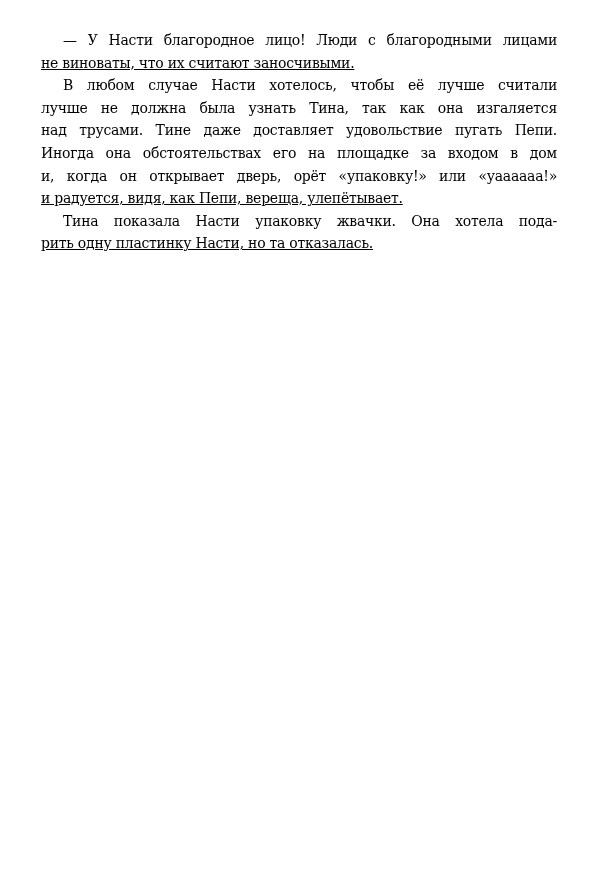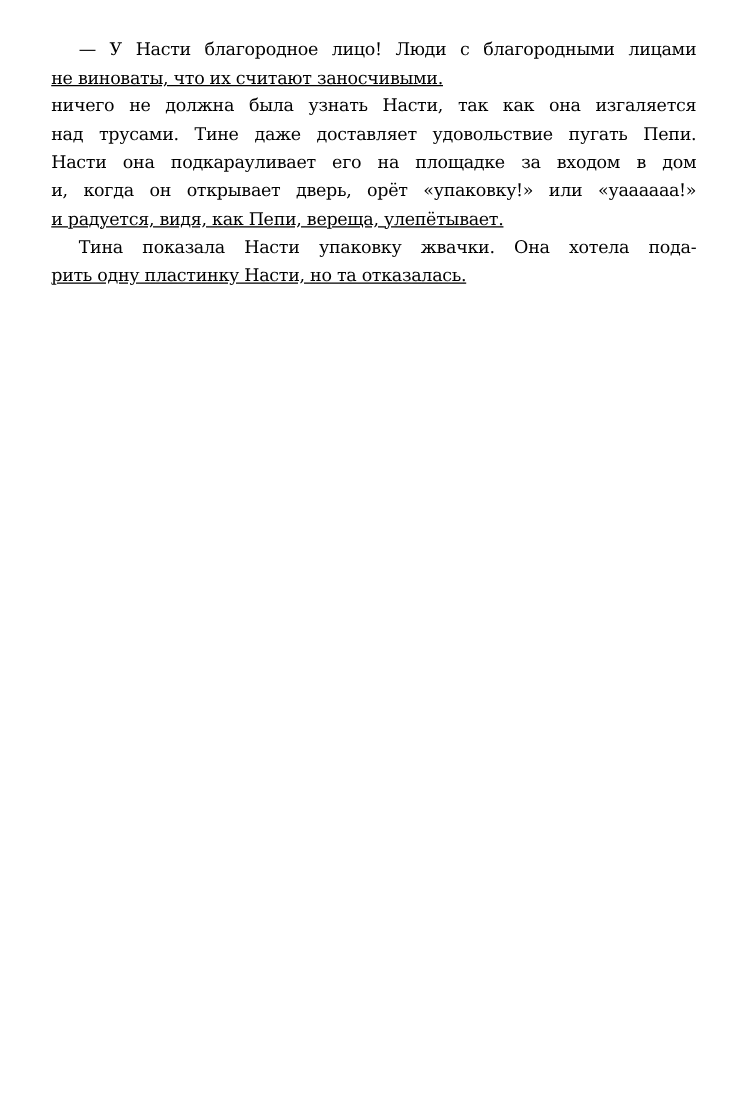--- a/index.html
+++ b/index.html
@@ -53,23 +53,24 @@
 
 <div class="page">
   <div class="text-block">
 
     <div class="paragraph">
       <span class="line indent">— У Насти благородное лицо! Люди с благородными лицами</span>
       <span class="line last">не виноваты, что их считают заносчивыми.</span>
     </div>
 
     <div class="paragraph">
-      <span class="line">ничего не должна была узнать Насти, так как она изгаляется</span>
+      <span class="line indent">В любом случае Насти хотелось, чтобы её лучше считали</span>
+      <span class="line">лучше не должна была узнать Тина, так как она изгаляется</span>
       <span class="line">над трусами. Тине даже доставляет удовольствие пугать Пепи.</span>
-      <span class="line">Насти она подкарауливает его на площадке за входом в дом</span>
+      <span class="line">Иногда она обстоятельствах его на площадке за входом в дом</span>
       <span class="line">и, когда он открывает дверь, орёт «упаковку!» или «уаааааа!»</span>
       <span class="line last">и радуется, видя, как Пепи, вереща, улепётывает.</span>
     </div>
 
 
     <div class="paragraph">
       <span class="line indent">Тина показала Насти упаковку жвачки. Она хотела пода-</span>
       <span class="line last">рить одну пластинку Насти, но та отказалась.</span>
     </div>
 

